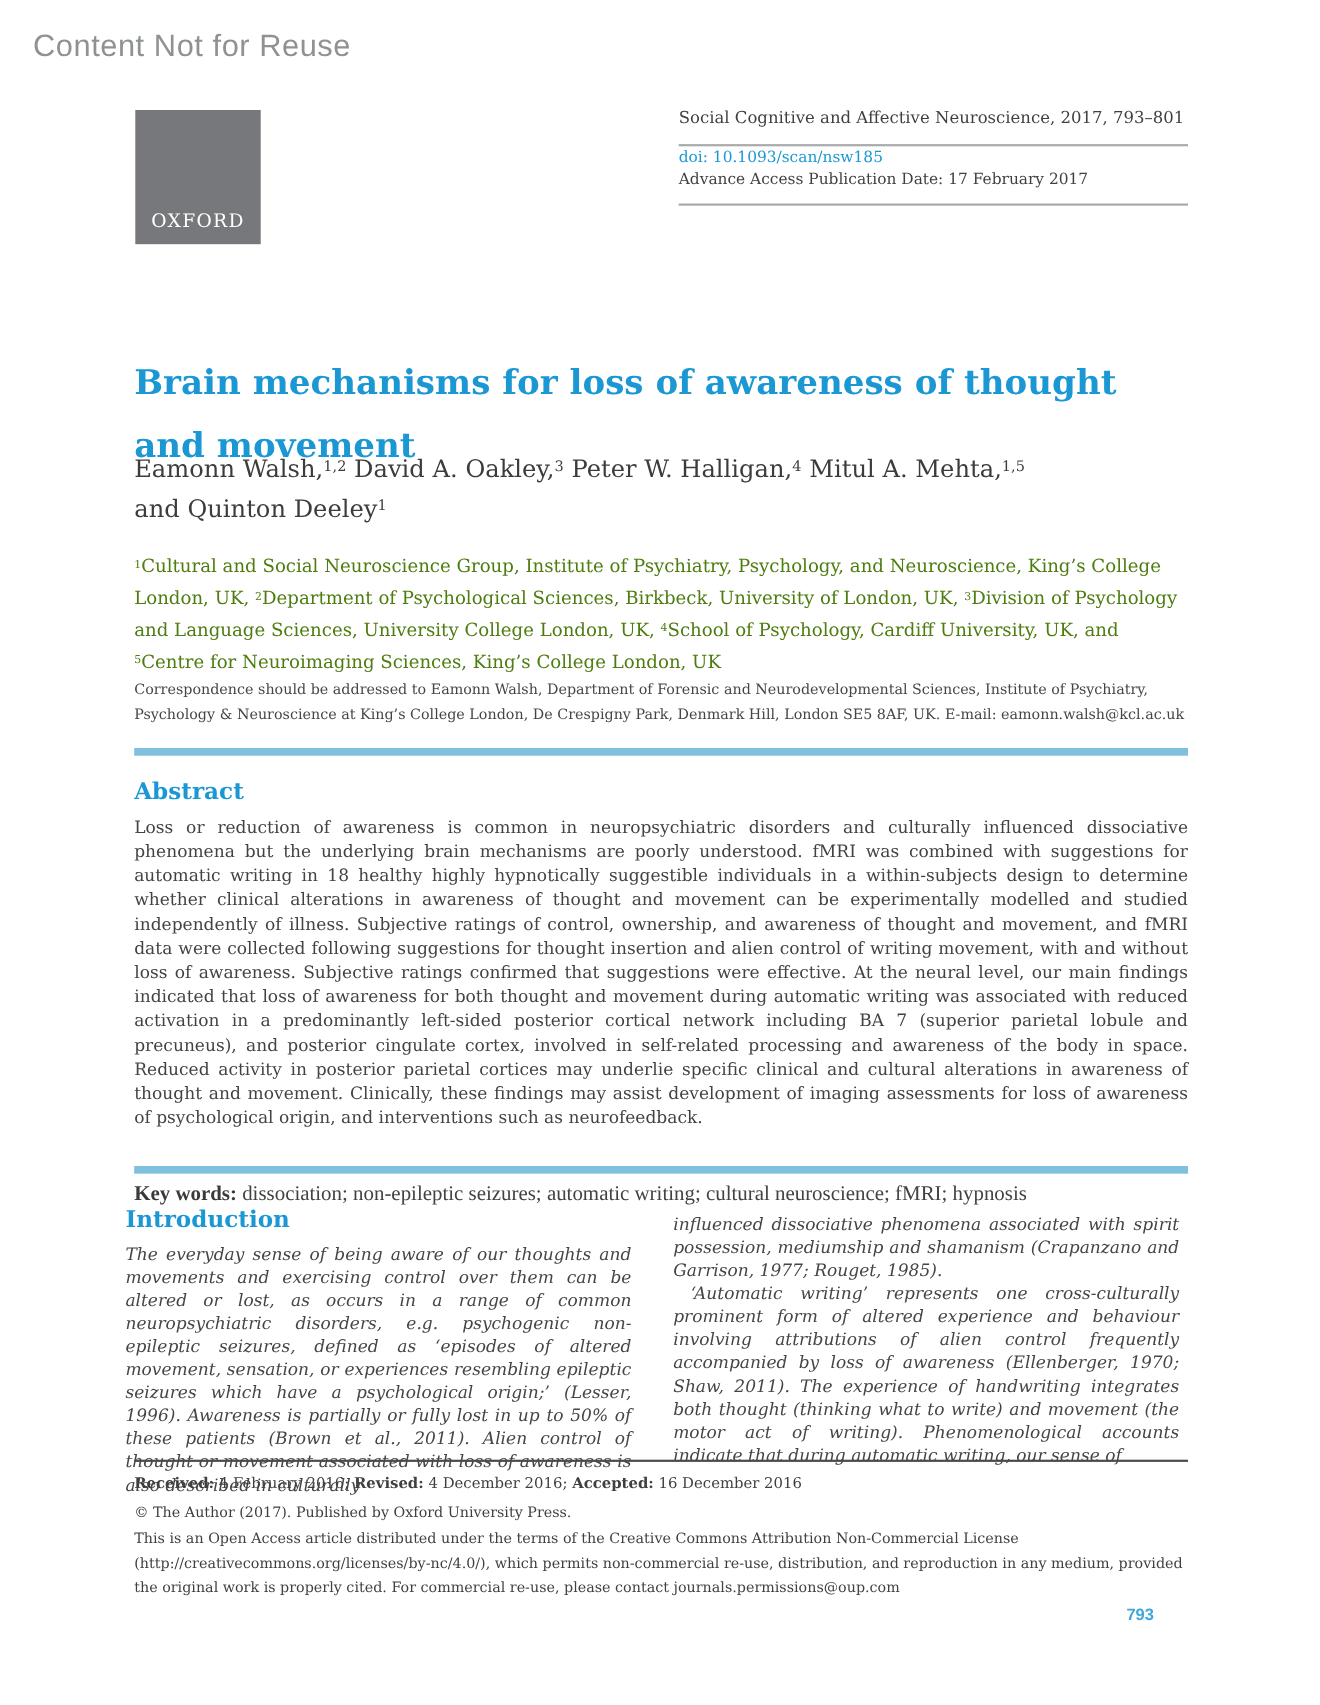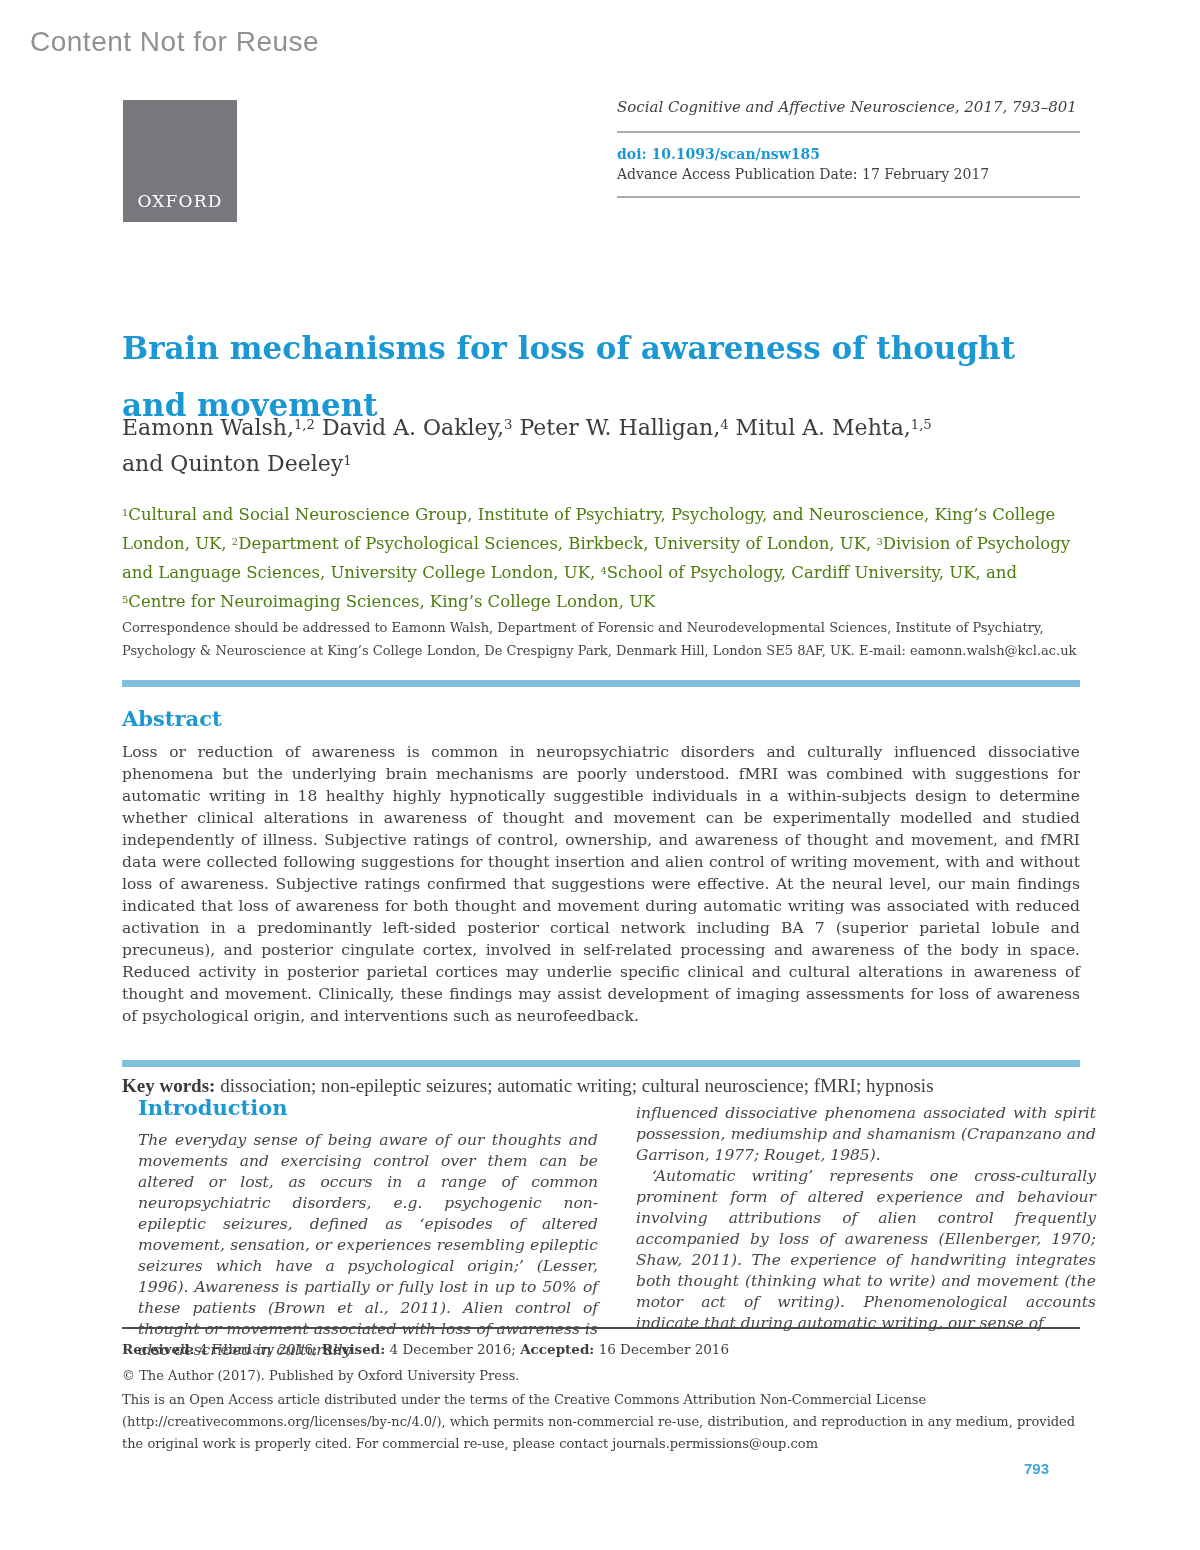--- a/index.html
+++ b/index.html
@@ -23,25 +23,25 @@
     background:var(--logo-gray,#77787b);
   }
   .oxford-logo .logo-label{
     position:absolute;bottom:11px;left:0;right:0;text-align:center;
     color:#ffffff;font-size:17px;letter-spacing:1.2px;
     font-family:"DejaVu Serif",serif;
   }
   
   .masthead{left:617px;top:97px;width:463px;}
   .masthead .citation{
-    font-style:italic;font-size:15px;line-height:20px;color:#3f3f3f;
+    font-size:15px;line-height:20px;color:#3f3f3f;
   }
   .m-rule{height:2px;background:var(--rule-gray,#a8aaac);margin-top:14px;}
   .masthead .doi{
-    margin-top:11px;font-size:14px;line-height:20px;font-weight:bold;
+    font-size:14px;line-height:20px;font-weight:normal;
     color:var(--accent-blue,#1b98d4);
   }
   .masthead .m-line{font-size:14px;line-height:20px;color:#3f3f3f;}
   .masthead .m-rule.bottom{margin-top:12px;}
   
   .title{
     left:122px;top:299px;width:958px;
     font-size:31px;line-height:57px;font-weight:bold;
     color:var(--accent-blue,#1b98d4);
   }
@@ -67,21 +67,21 @@
   .abstract-body{
     left:122px;top:741px;width:958px;margin:0;
     font-size:15.5px;line-height:22px;text-align:justify;color:#424242;
   }
   .keywords{
     left:122px;top:1075px;width:958px;margin:0;
     font-size:19px;line-height:22px;color:#424242;font-family:Liberation Serif, serif;
   }
   .keywords b{color:#3a3a3a;}
   
-  .columns{left:138px;top:1094px;width:958px;display:flex;gap:38px;}
+  .columns{left:114px;top:1094px;width:958px;display:flex;gap:38px;}
   .col{width:460px;}
   .col p{
     margin:0;font-size:15.5px;line-height:21px;text-align:justify;color:#454545;font-style:italic;
   }
   .col-left .intro-heading{line-height:27px;}
   .col-left p{margin-top:9px;}
   .col-right p.first{margin-top:9px;}
   .col-right p.indent{text-indent:16px;}
   
   .foot-rule{left:122px;top:1327px;width:958px;height:2px;background:#4b4b4b;}

